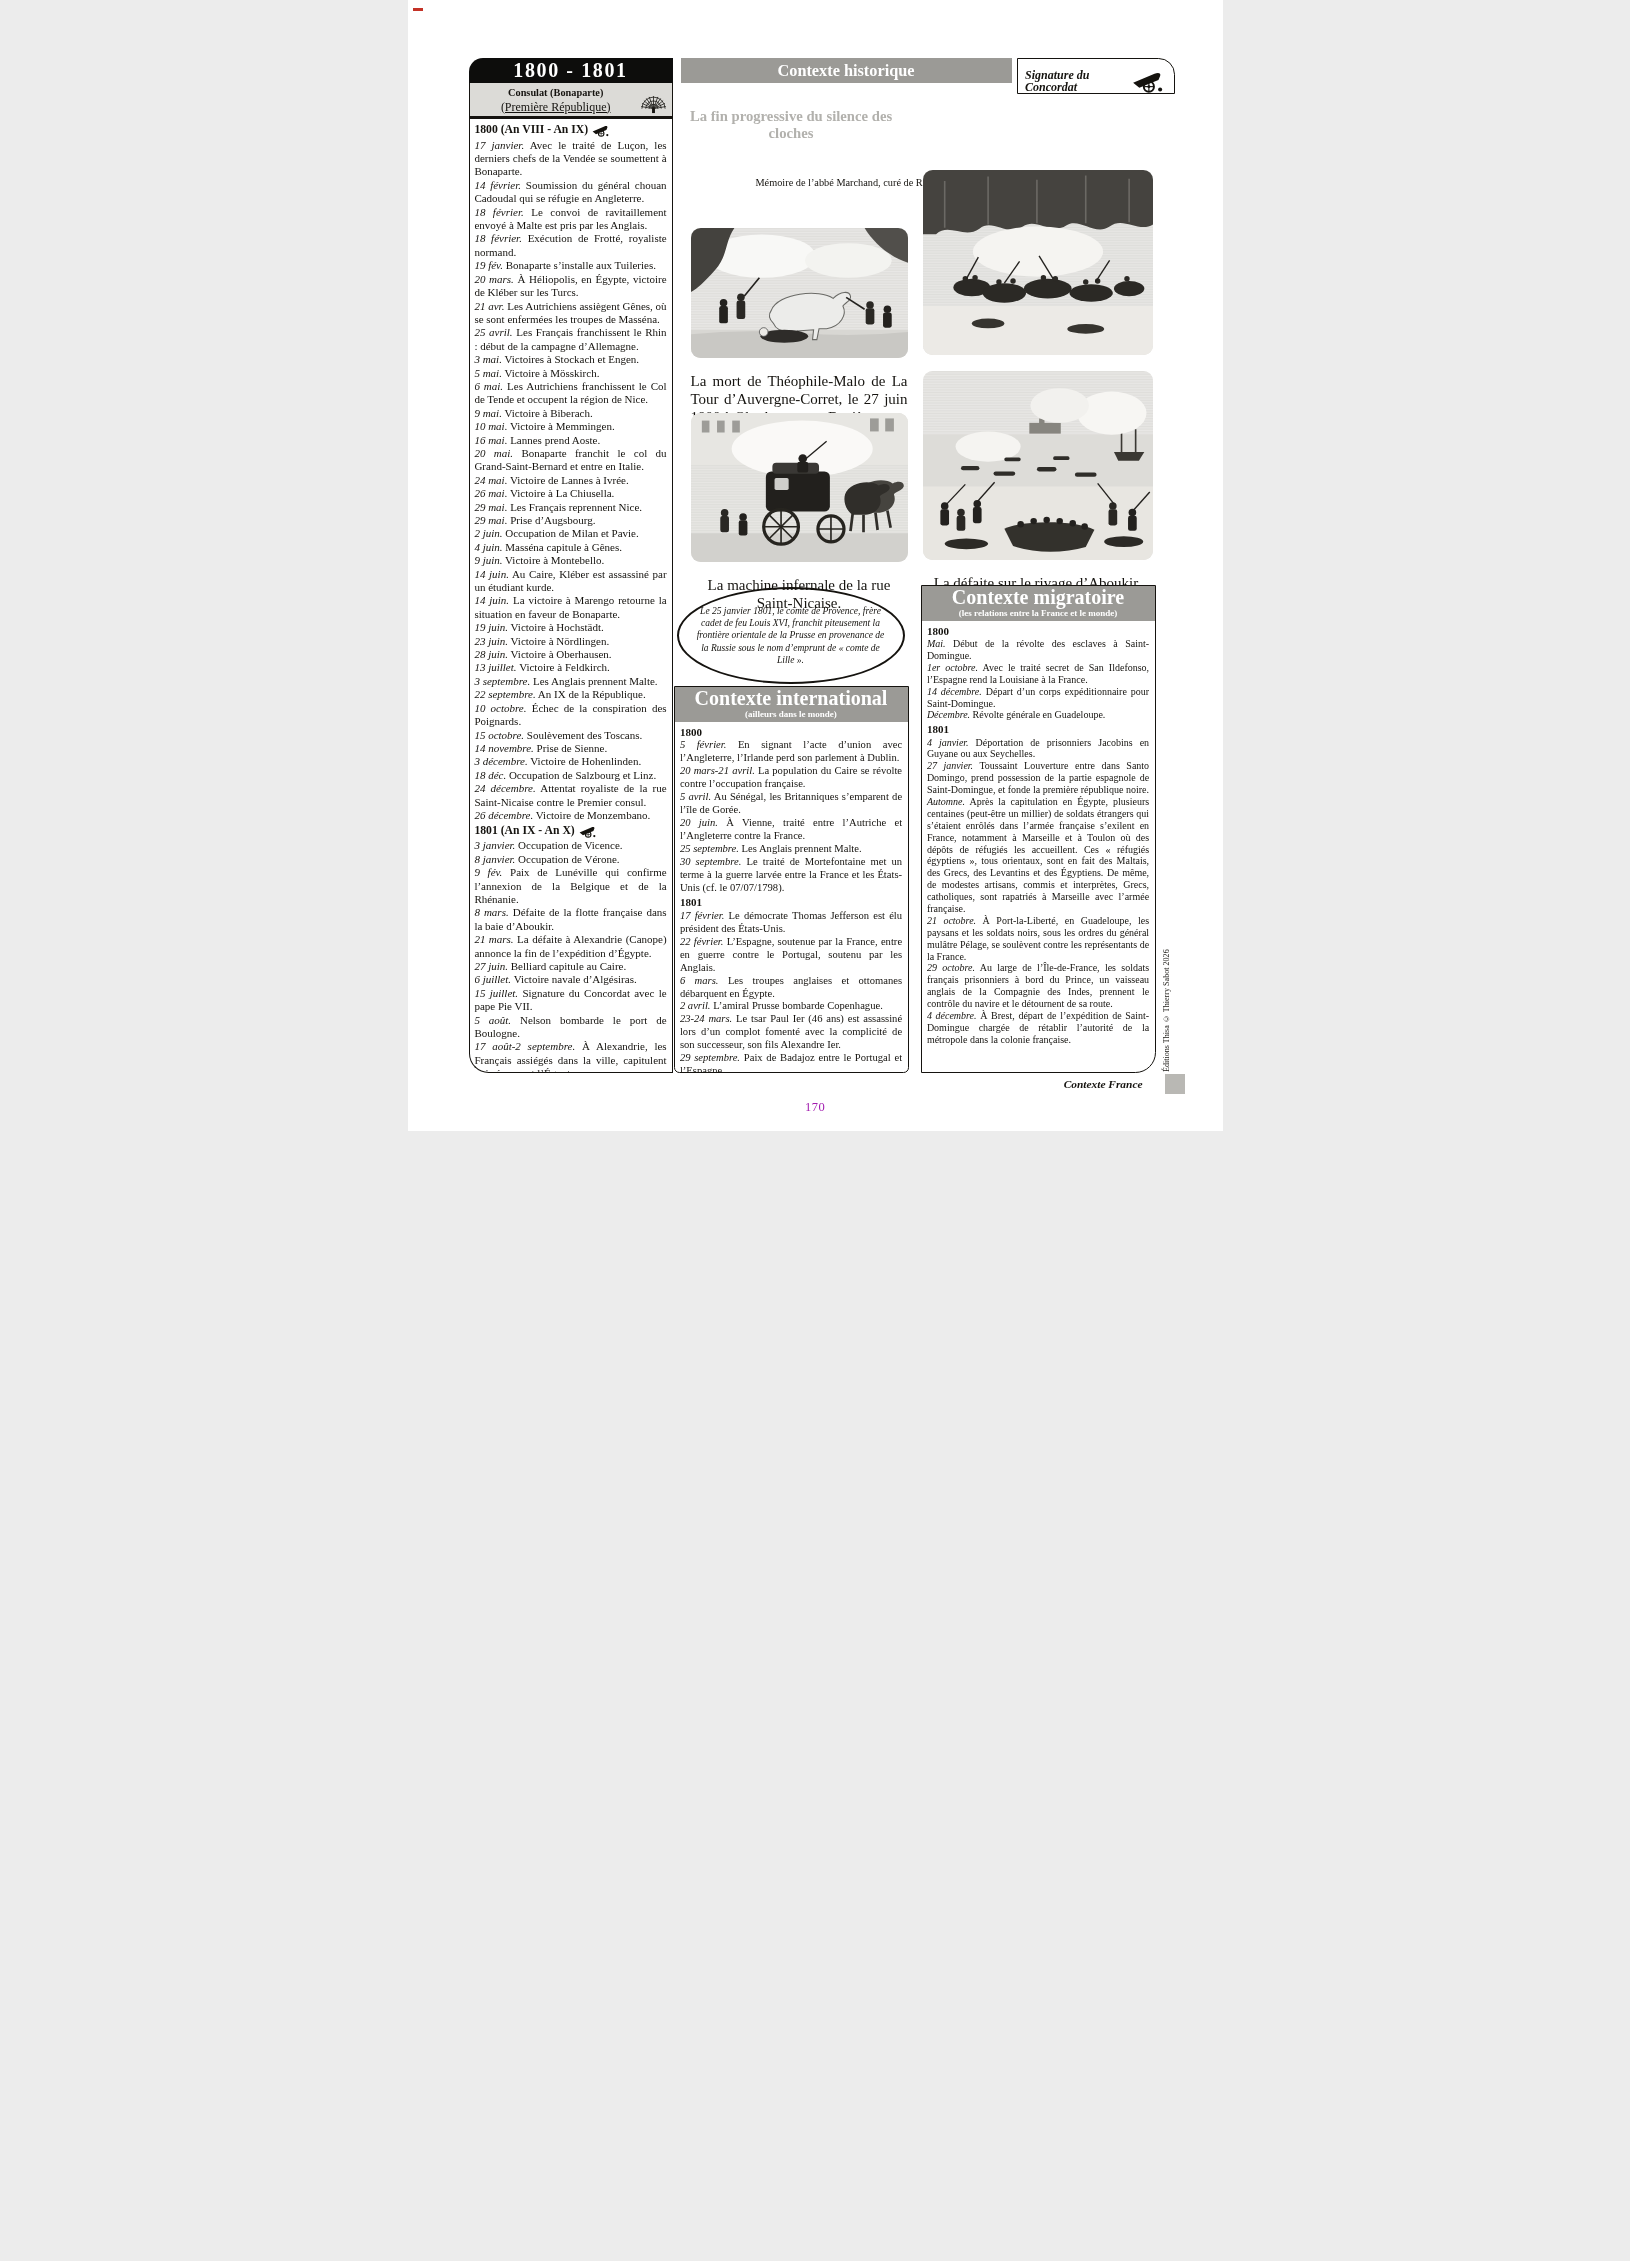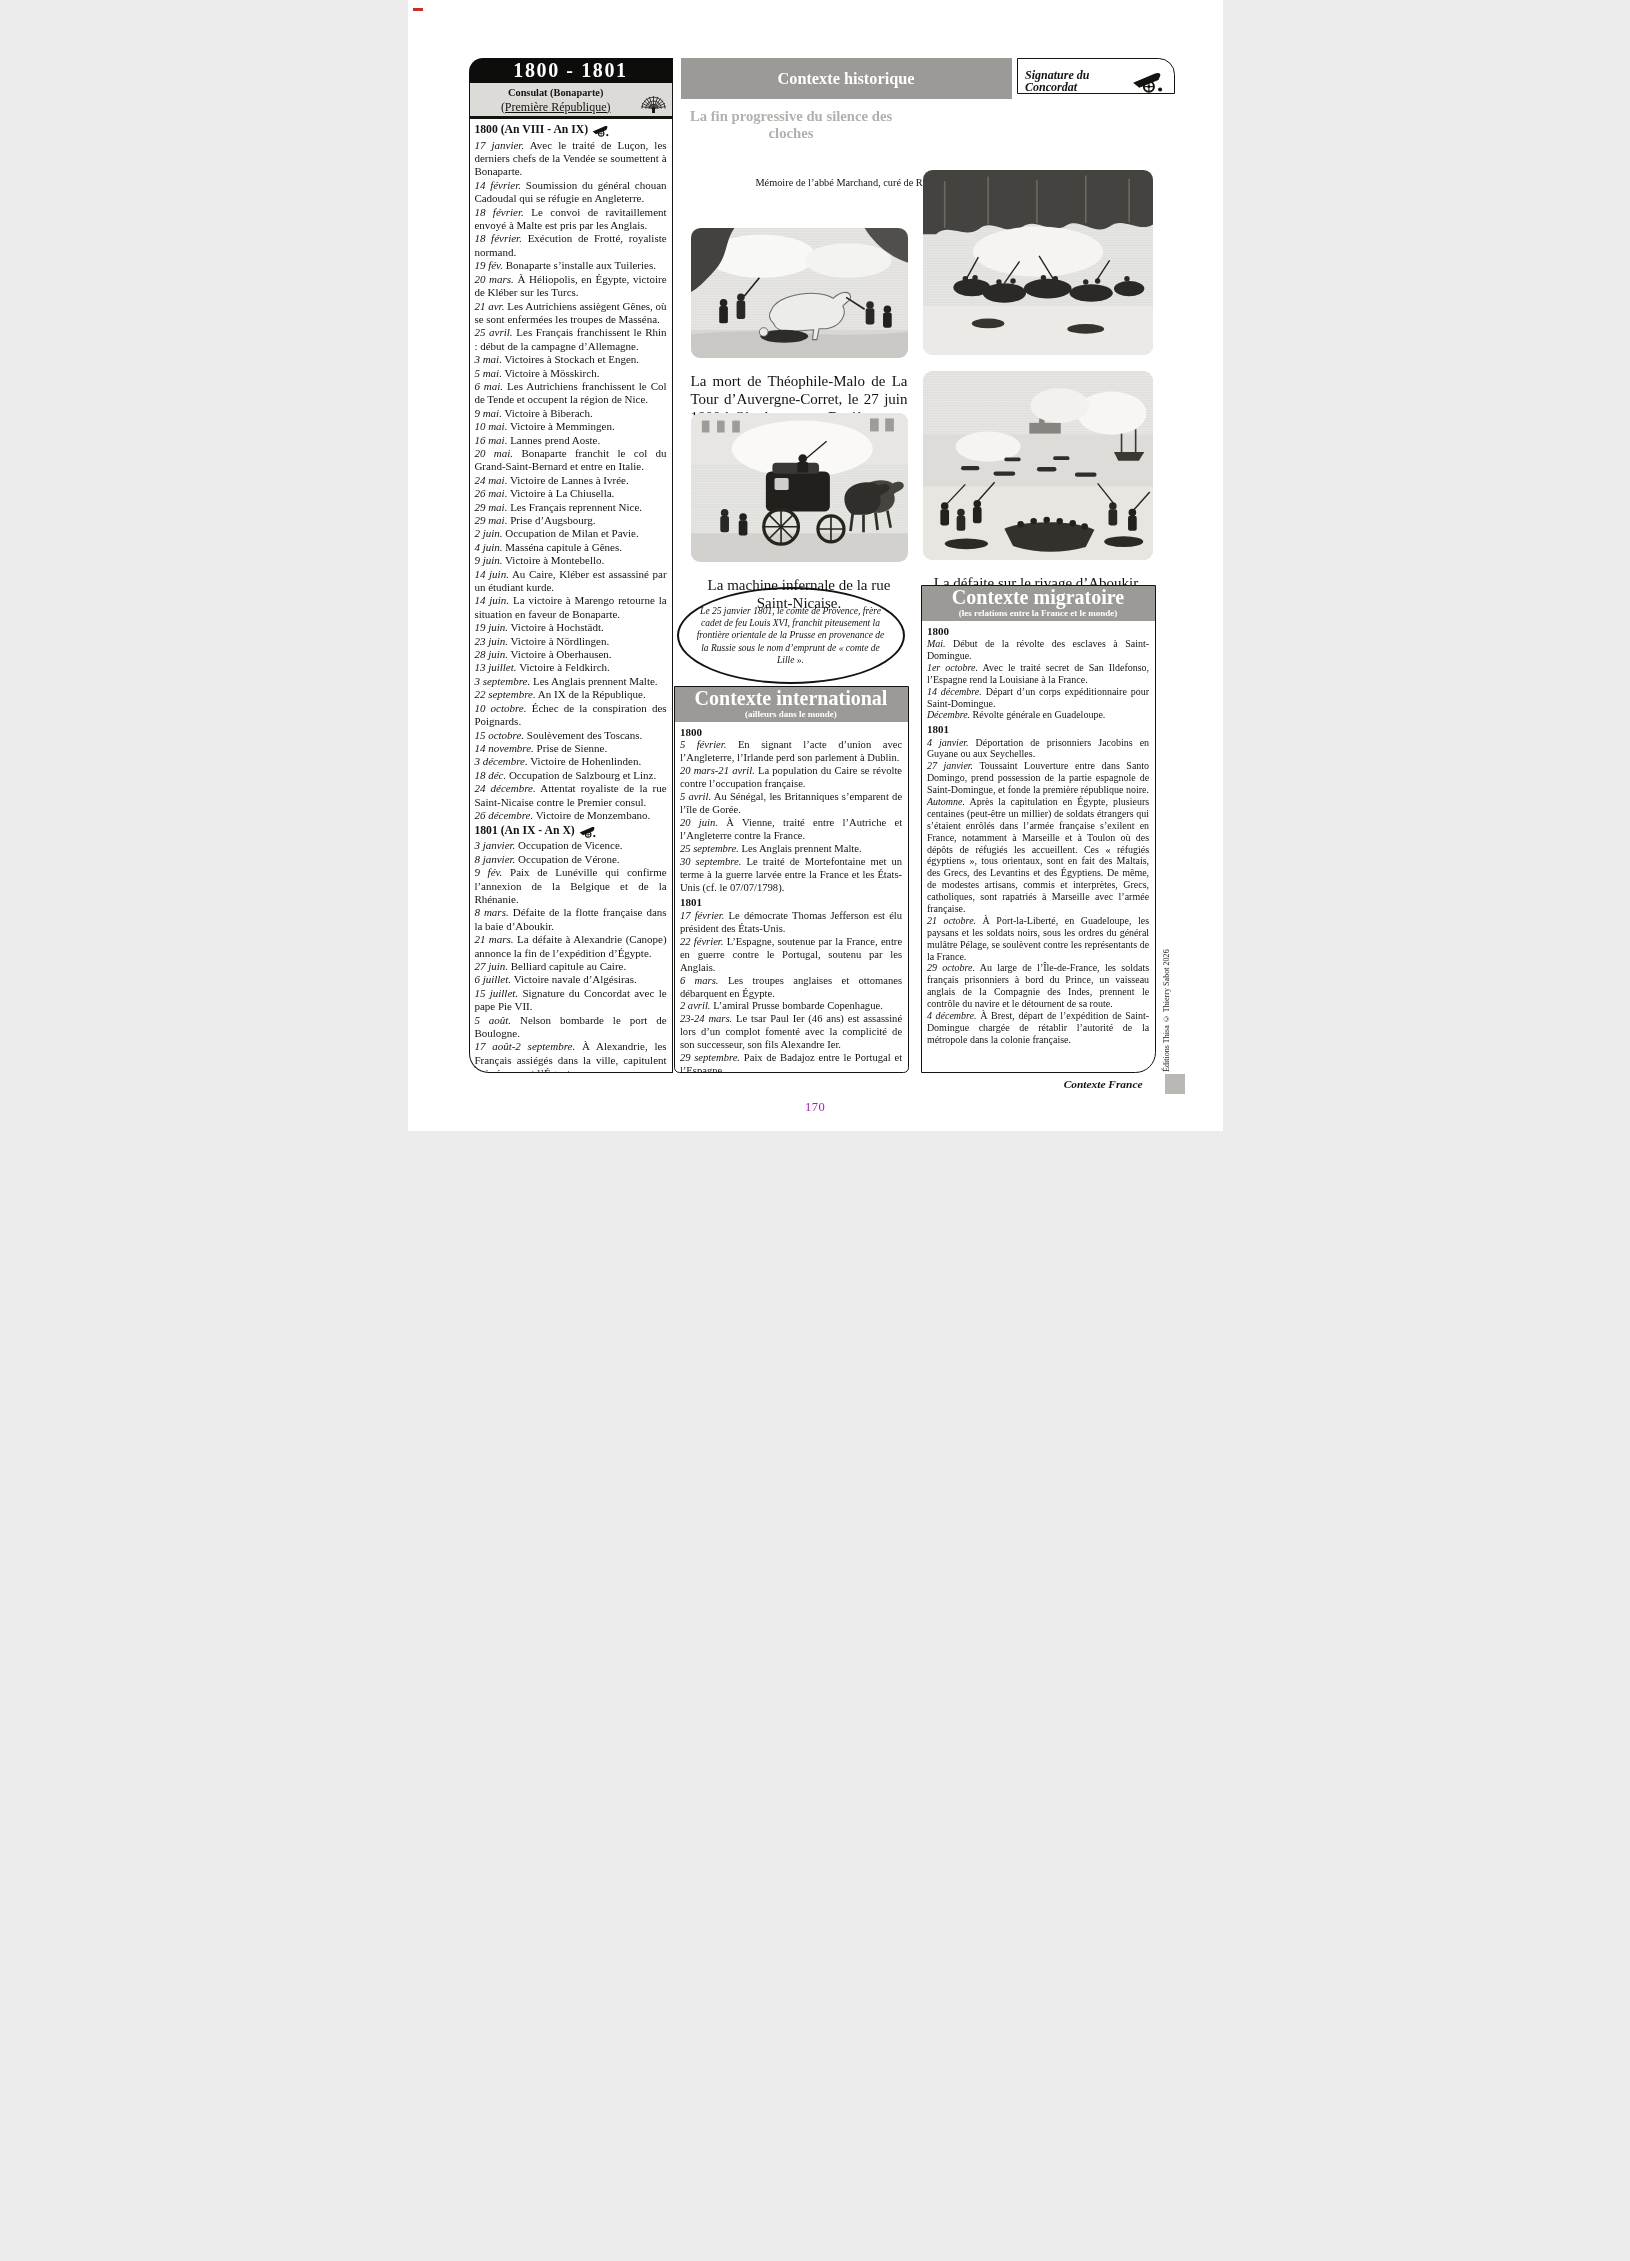--- a/index.html
+++ b/index.html
@@ -5,21 +5,21 @@
   html,body{margin:0;padding:0;background:#ececec;}
   .page{position:relative;width:815px;height:1131px;margin:0 auto;background:#ffffff;
         font-family:"Liberation Serif","DejaVu Serif",serif;color:#15130f;overflow:hidden;}
   [data-interactable]{box-sizing:border-box;}
 
   
   .red-mark{position:absolute;left:5.4px;top:7.6px;width:9.8px;height:3.3px;background:#c43227;}
   .years-box{position:absolute;left:61px;top:58px;width:204px;height:25px;background:#0d0d0c;
              color:#fff;border-radius:14px 0 0 0;display:flex;align-items:center;justify-content:center;
              font-size:20px;font-weight:bold;letter-spacing:1.6px;}
-  .hist-box{position:absolute;left:273px;top:58px;width:331px;height:41px;background:#9b9a96;
+  .hist-box{position:absolute;left:273px;top:58px;width:331px;height:25px;background:#9b9a96;
             color:#fff;display:flex;align-items:center;justify-content:center;
             font-size:16.3px;font-weight:bold;}
   .sig-box{position:absolute;left:609px;top:58px;width:158px;height:36px;background:#fff;
            border:1.6px solid #15130f;border-radius:0 16.3px 0 0;display:flex;align-items:flex-end;
            padding:0 5.4px 0 7.6px;}
   .sig-text{font-style:italic;font-weight:bold;font-size:12px;line-height:1.02;}
   .sig-box svg{margin-left:auto;}
 
   
   .left-col{position:absolute;left:61px;top:83px;width:204px;height:990px;

